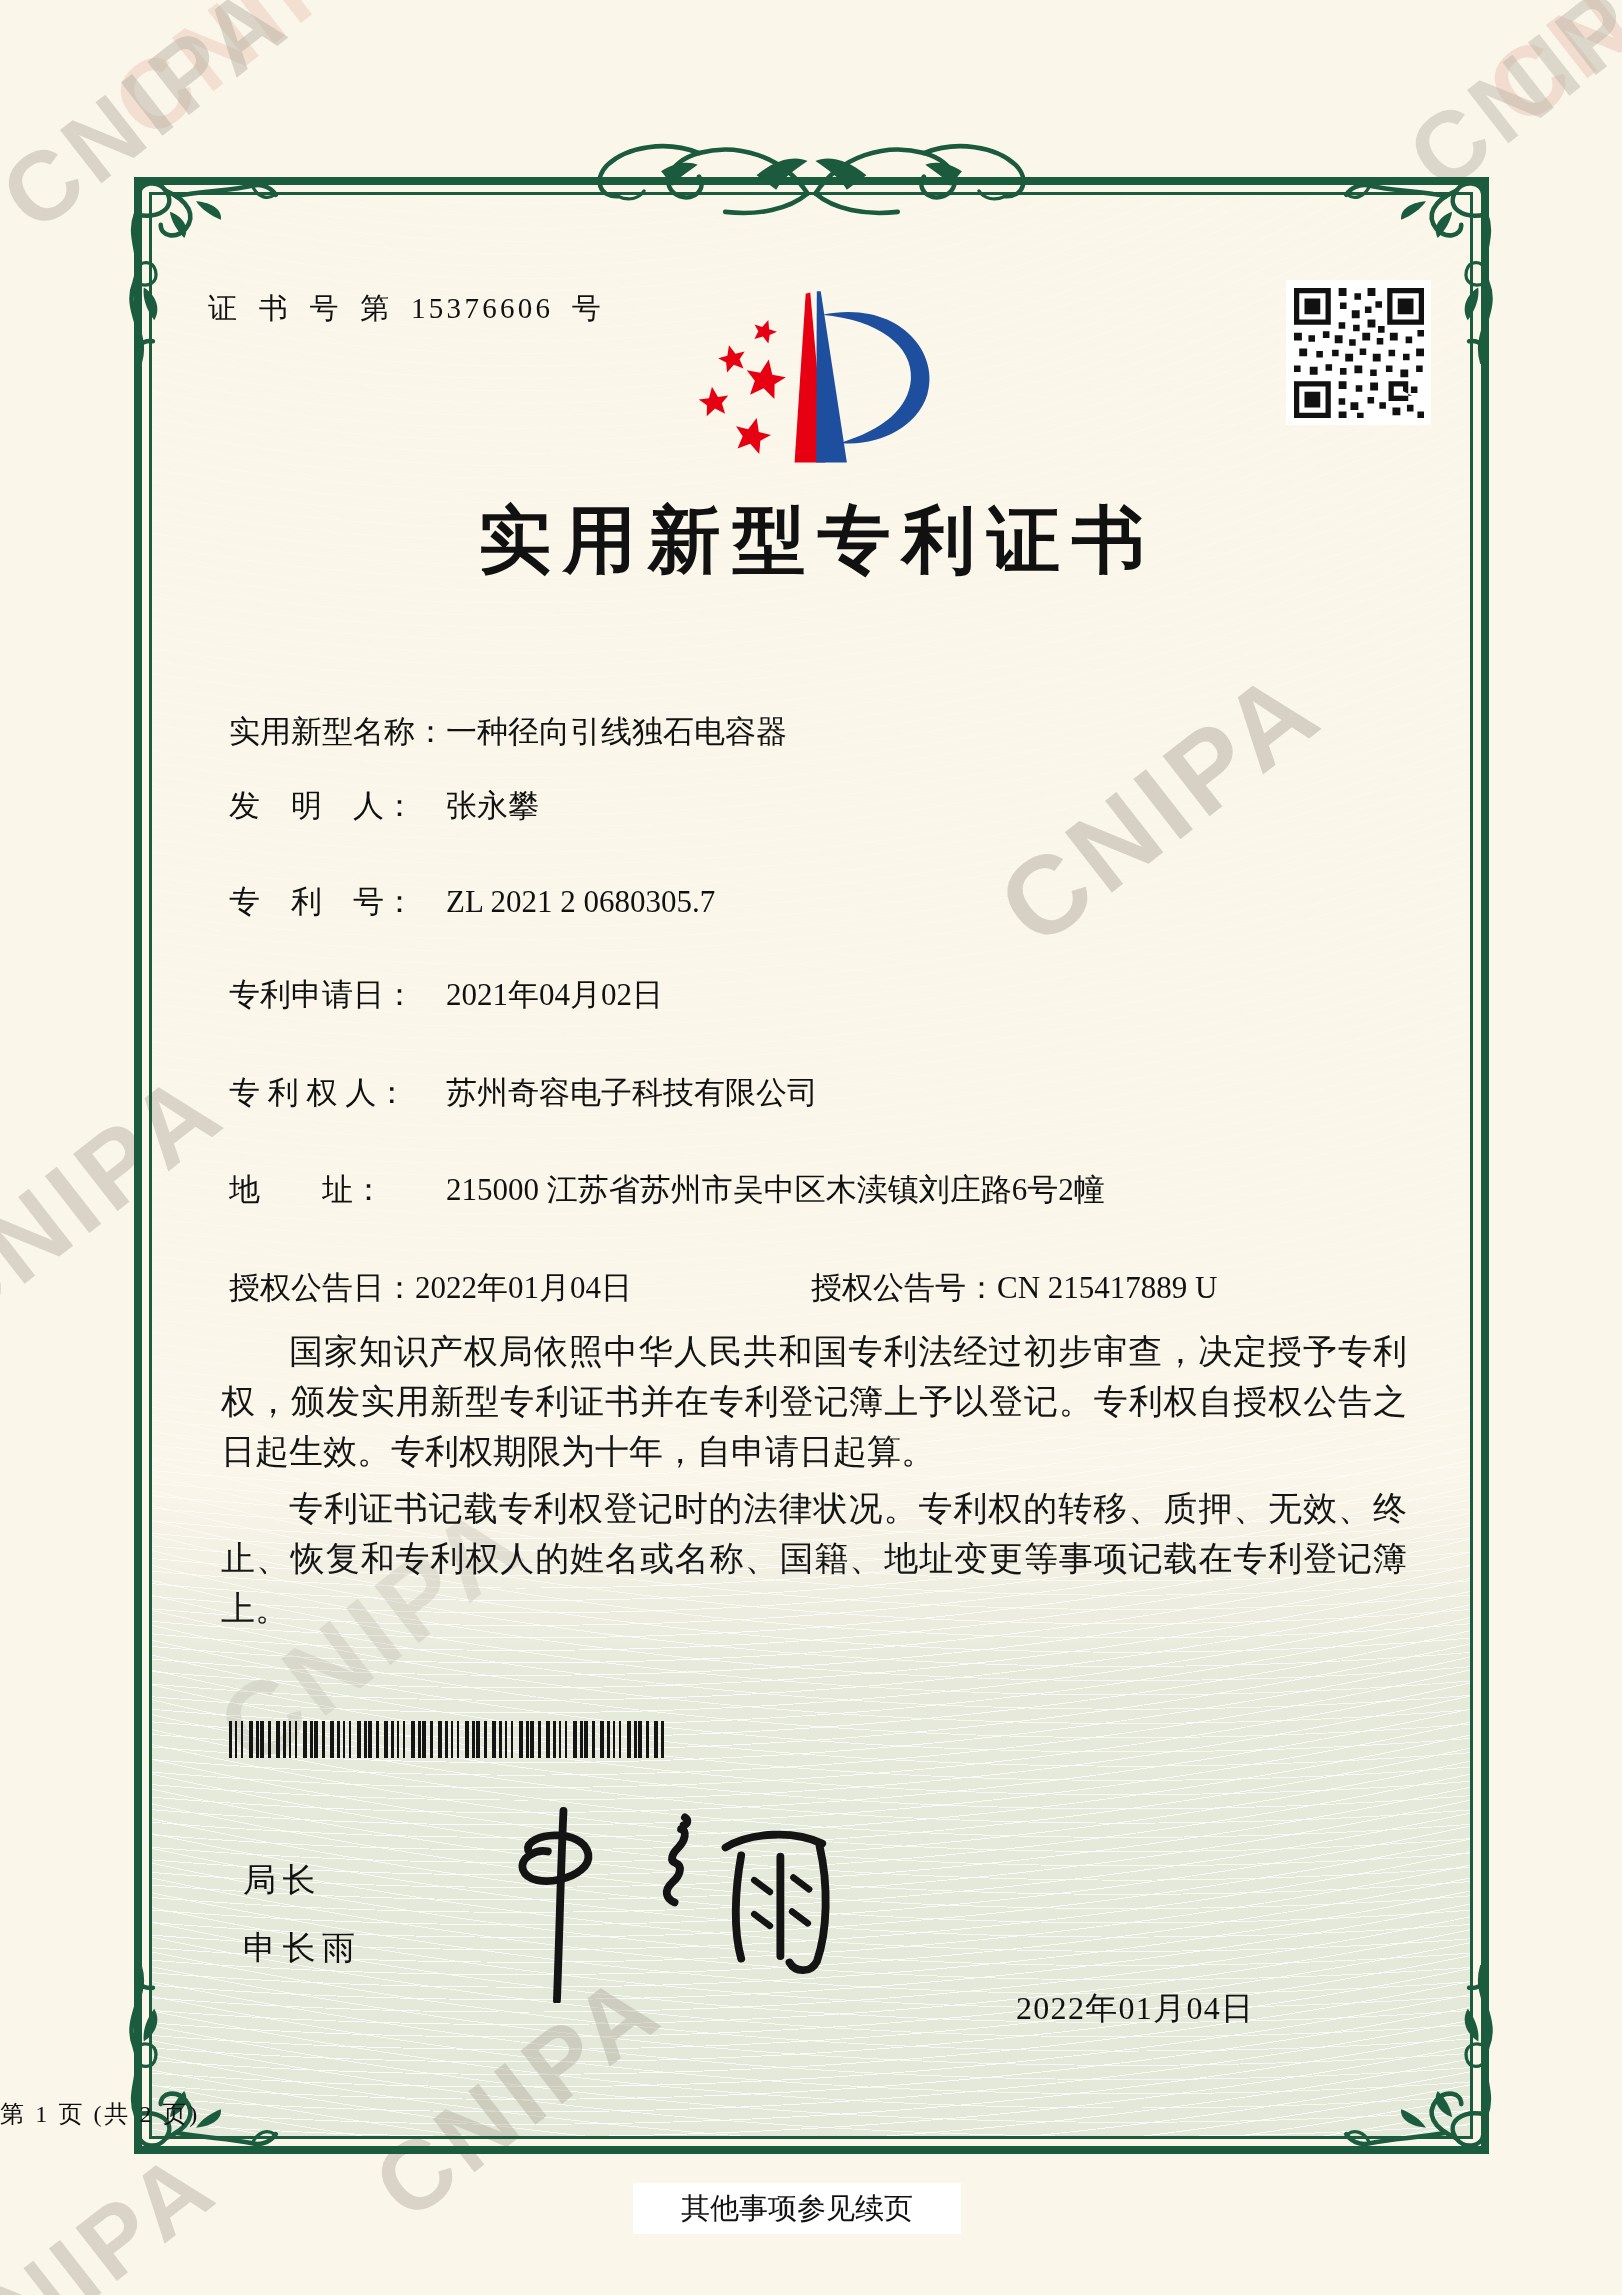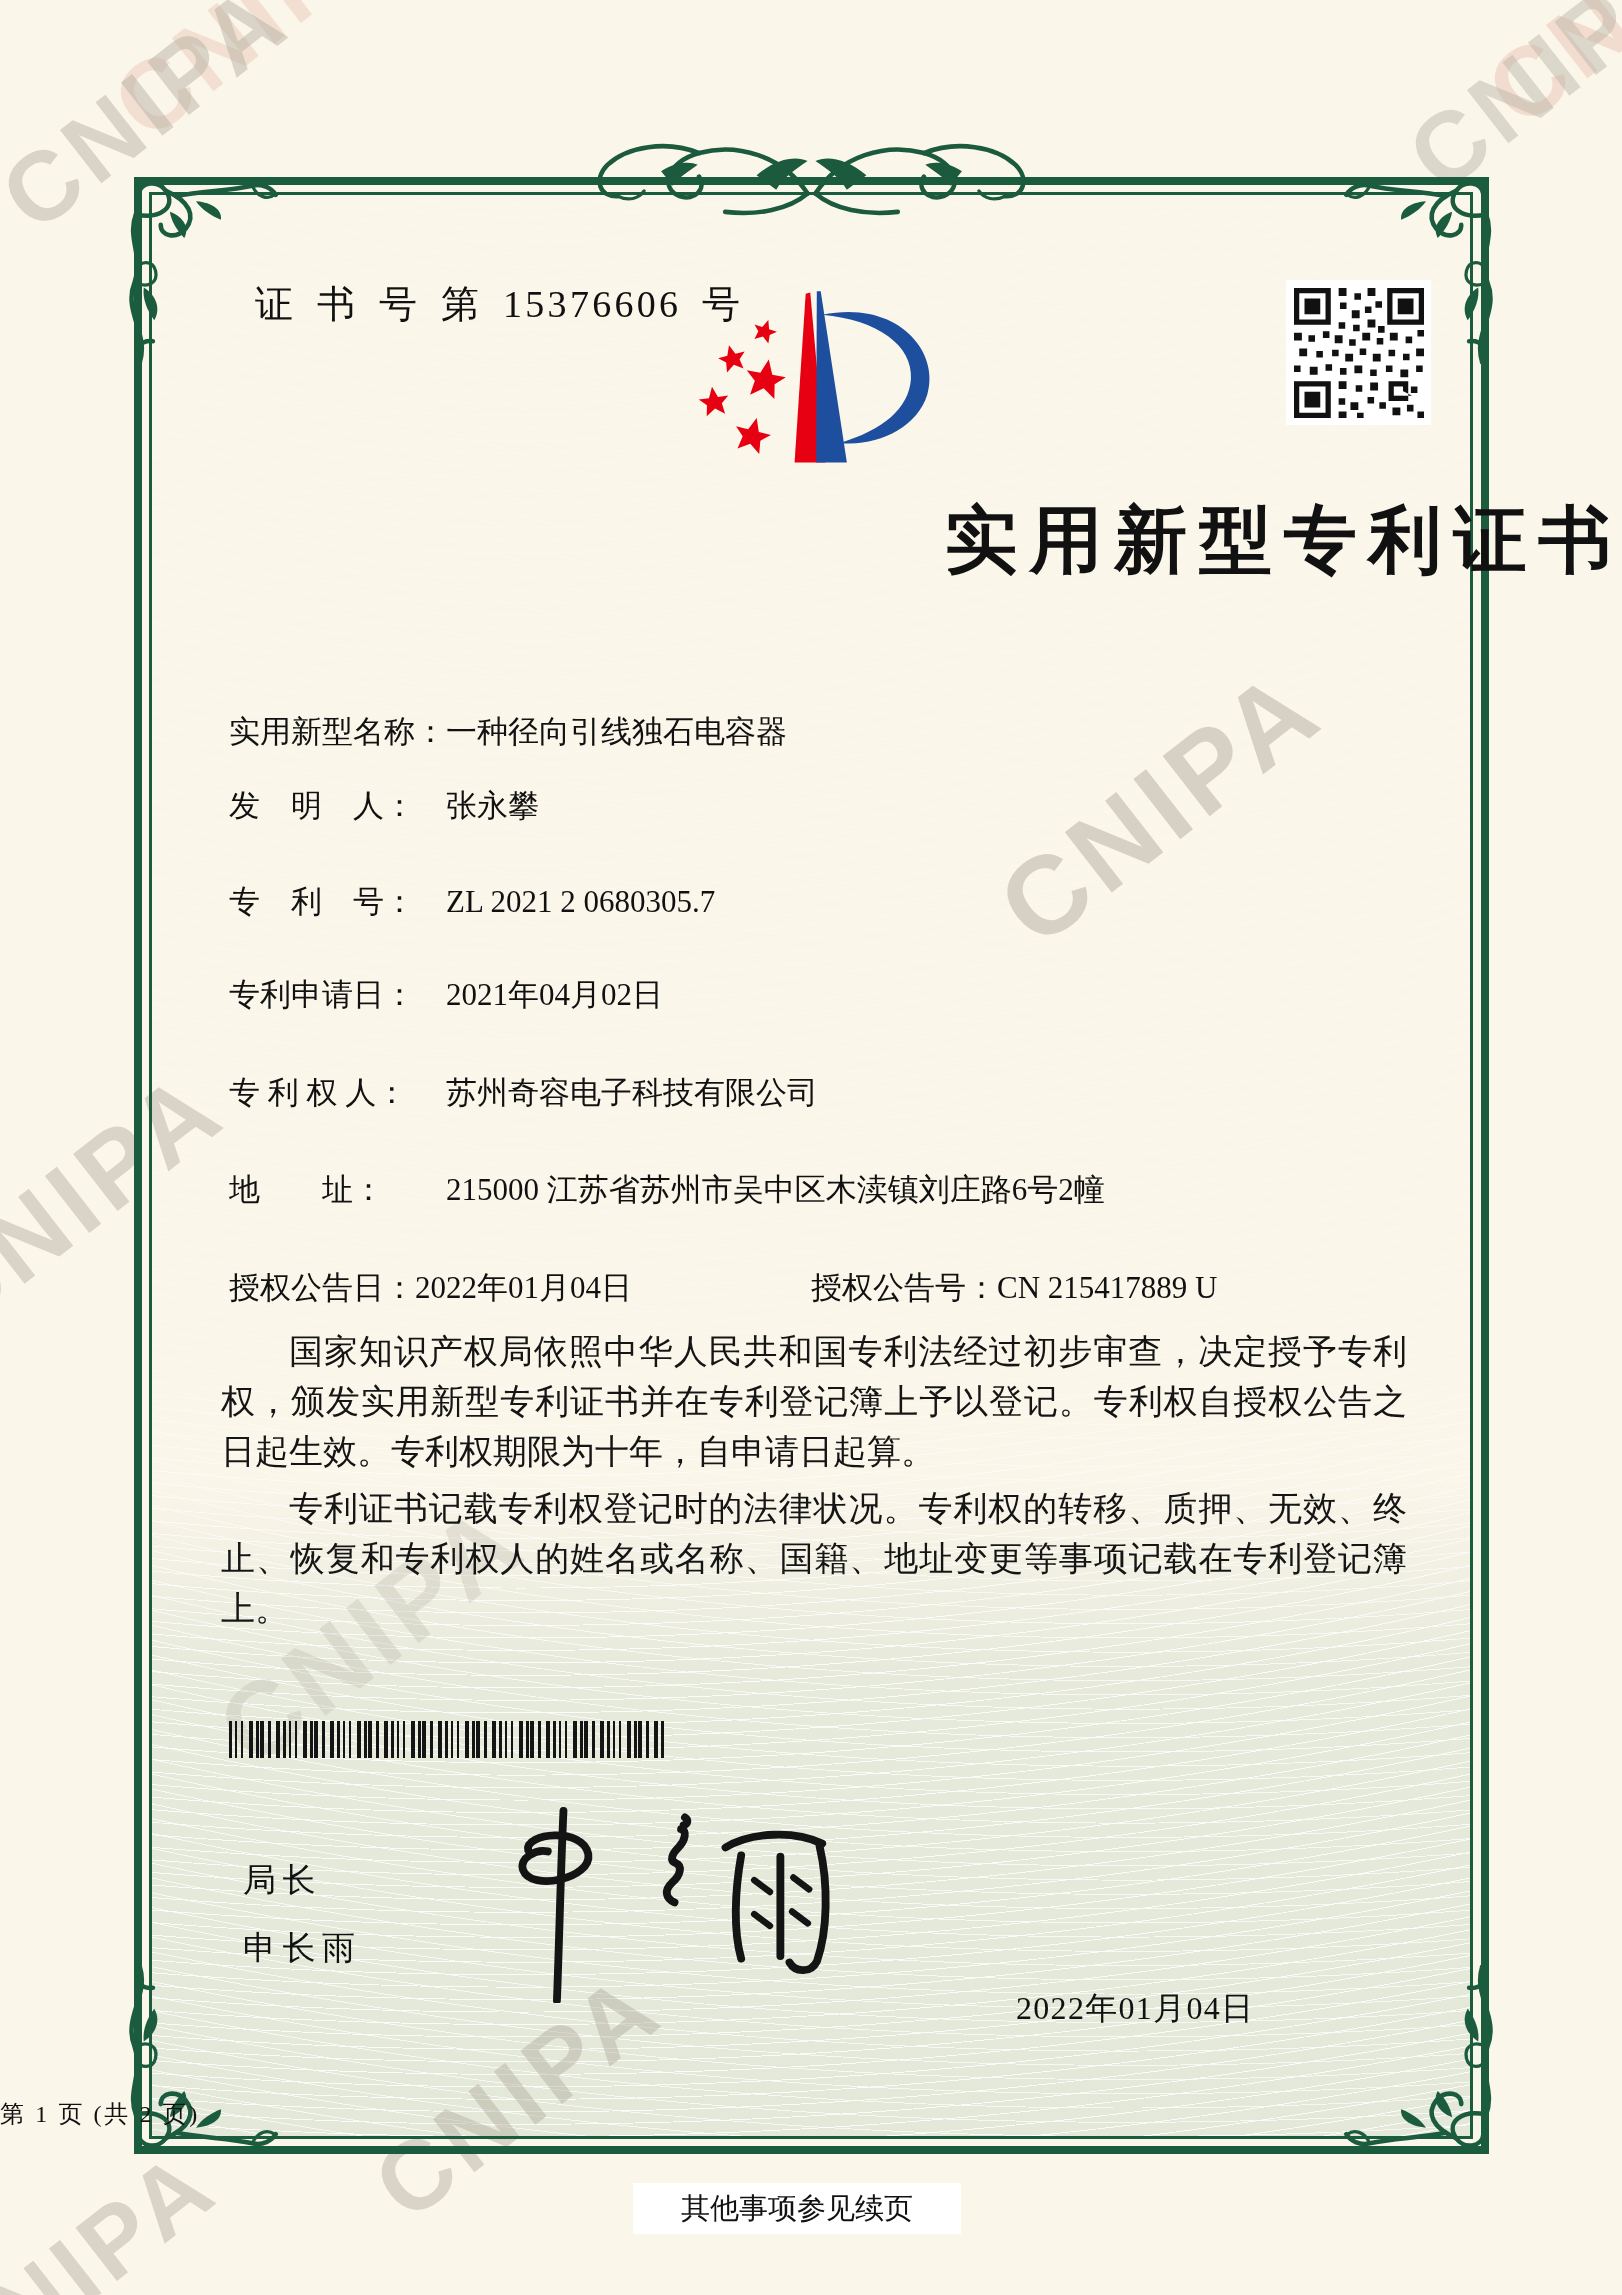--- a/index.html
+++ b/index.html
@@ -29,22 +29,22 @@
   .wm{position:absolute;font-family:"Liberation Sans", sans-serif;font-weight:bold;
     font-size:98px;letter-spacing:6.5px;color:#b8b3a6;transform:rotate(-38deg);
     transform-origin:left top;z-index:1;white-space:nowrap;}
   .wm-pink{color:#e3b7a7;}
 
   
   .orn{position:absolute;z-index:2;}
 
   
   .txt{position:absolute;color:#111;z-index:3;white-space:nowrap;}
-  .cert-no{left:208px;top:279px;font-size:38px;letter-spacing:3.3px;word-spacing:7.9px;margin-left:47px;}
-  .title{left:0;right:0;top:492px;text-align:right;font-size:73px;font-weight:bold;
+  .cert-no{left:208px;top:289px;font-size:29px;letter-spacing:3.3px;word-spacing:7.9px;}
+  .title{left:0;right:0;top:492px;text-align:center;font-size:73px;font-weight:bold;
     letter-spacing:11.8px;padding-left:11.8px;white-space:nowrap;}
   .frow{position:absolute;left:229px;font-size:31px;color:#111;z-index:3;white-space:nowrap;}
   .flabel{display:inline-block;min-width:217px;}
   .grant2{position:absolute;left:582px;top:0;}
   .body-text{position:absolute;left:221px;top:1327px;width:1186px;font-size:34px;
     line-height:50px;text-align:justify;color:#151515;z-index:3;}
   .body-text p{margin:0;text-indent:2em;}
   .body-text p + p{margin-top:6.5px;}
 
   

